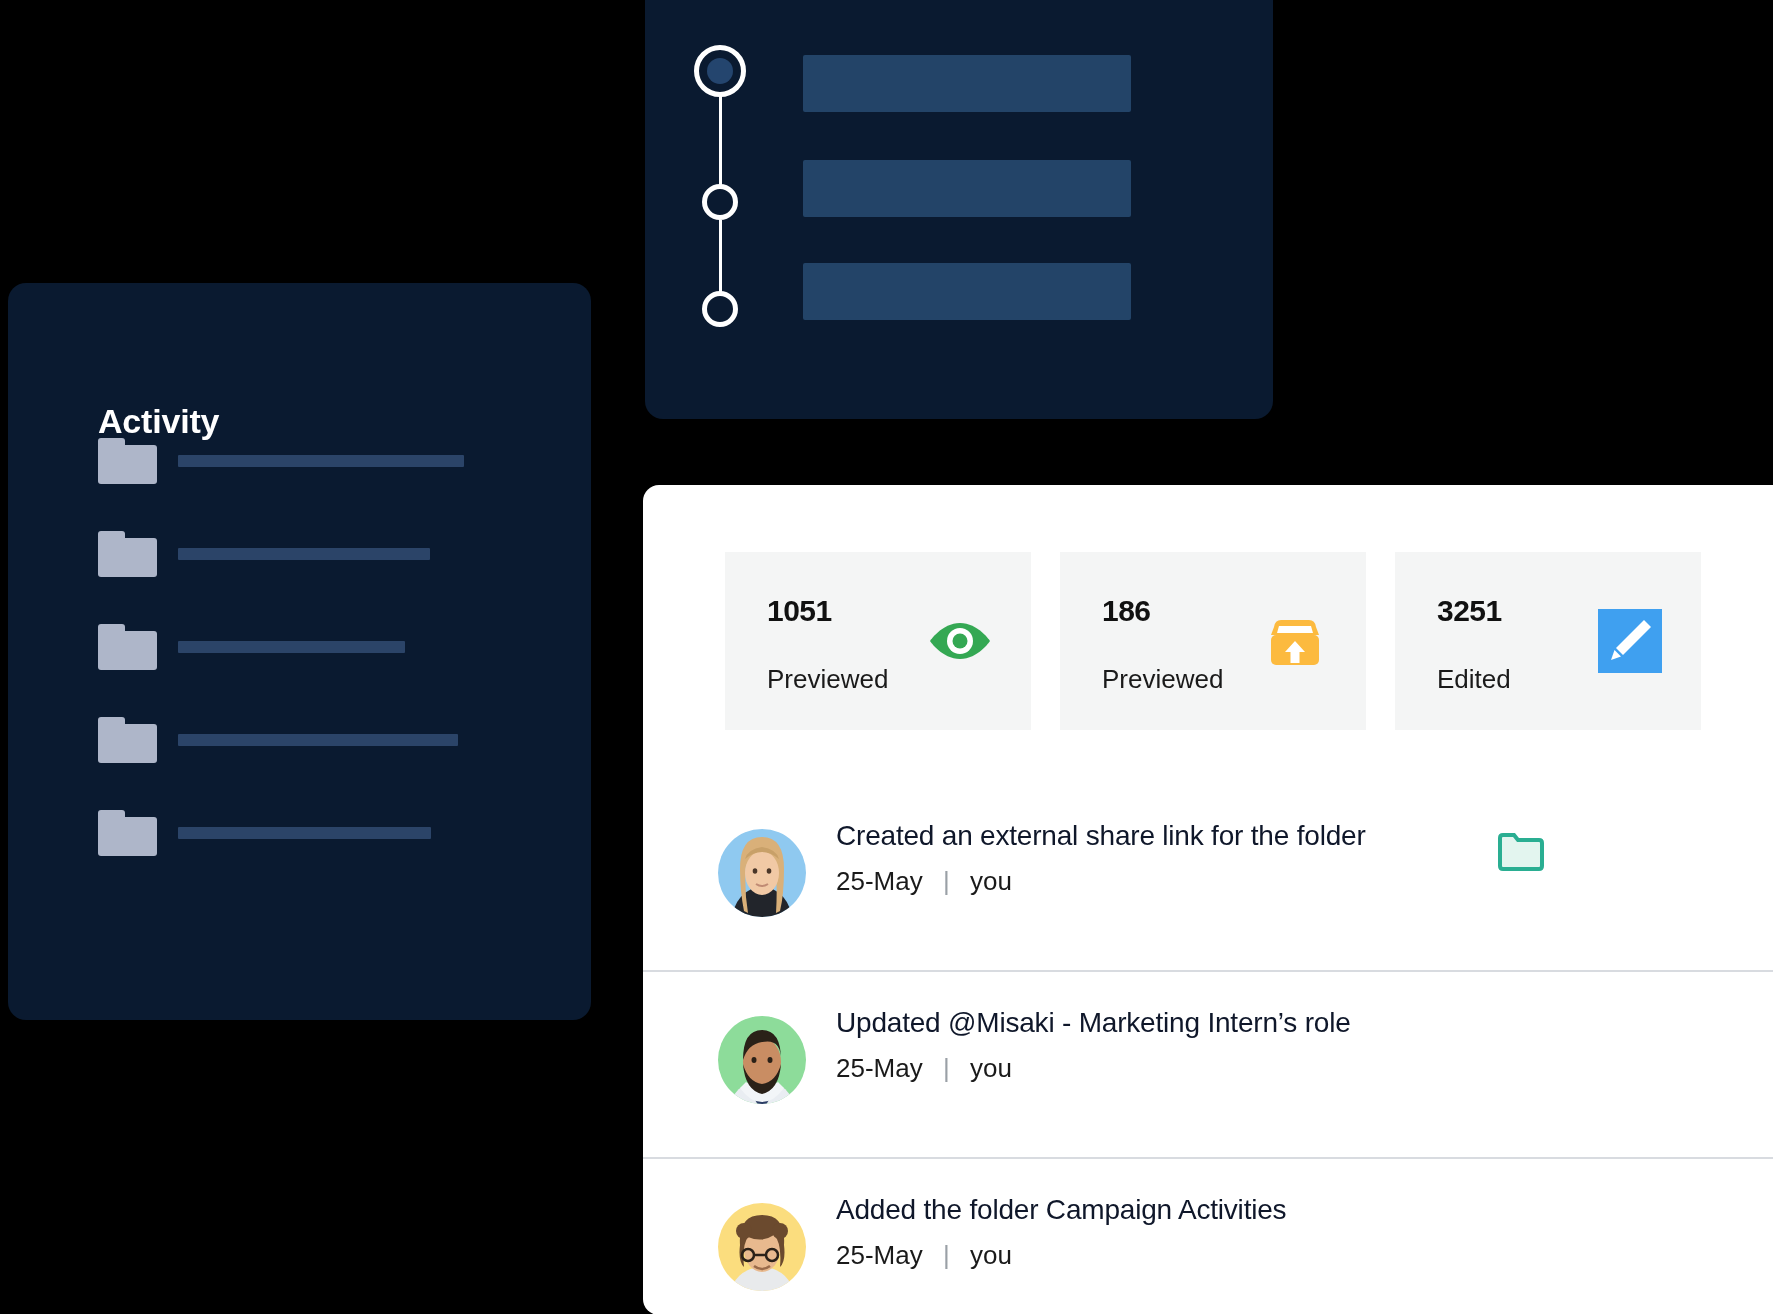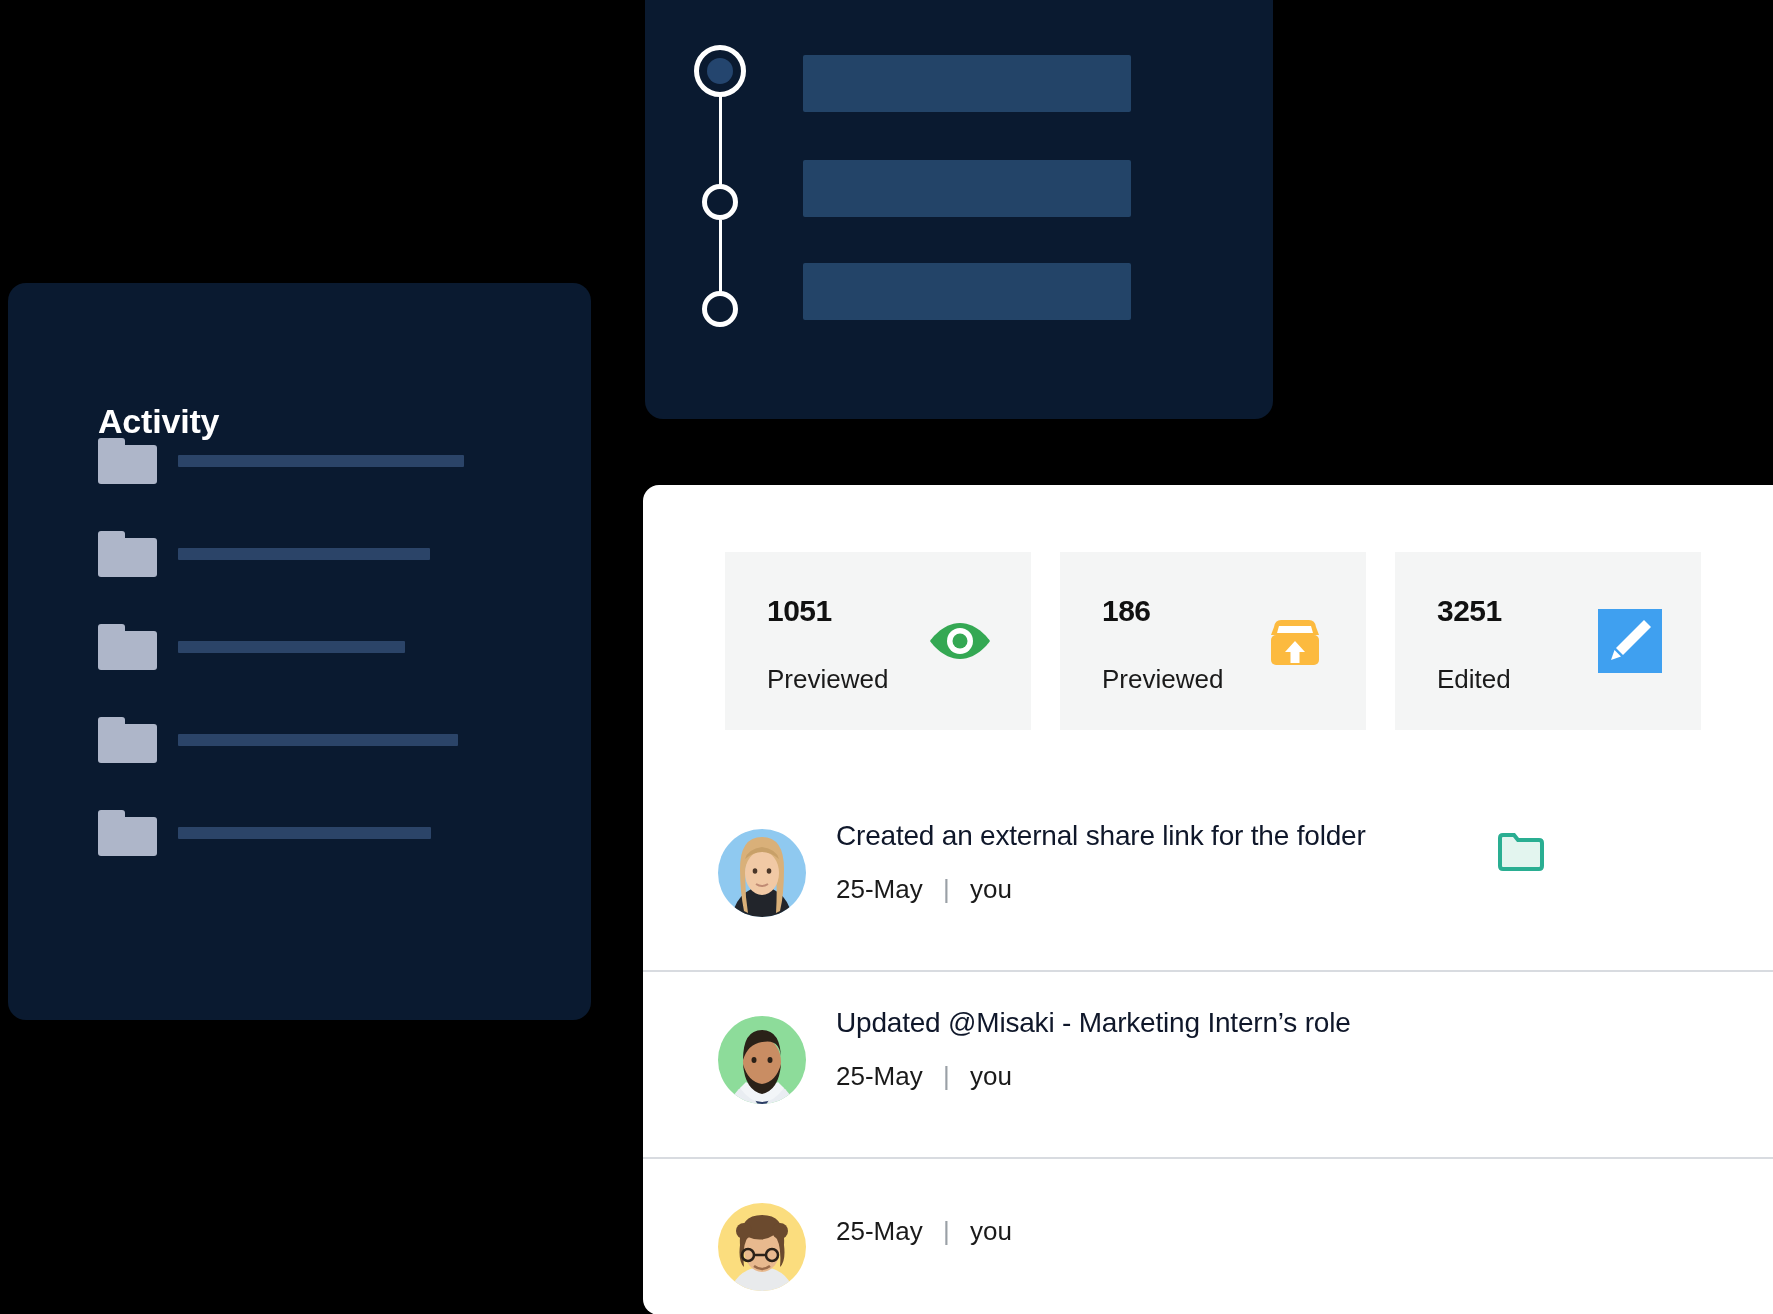--- a/index.html
+++ b/index.html
@@ -205,21 +205,21 @@
     left: 193px;
     top: 35px;
   }
   .feed-title {
     font-size: 28px;
     color: #0f172a;
     letter-spacing: -0.2px;
     white-space: nowrap;
   }
   .feed-meta {
-    margin-top: 22px;
+    margin-top: 14px;
     font-size: 26px;
     color: #1a1a1a;
   }
   .feed-meta .sep {
     display: inline-block;
     margin: 0 13px;
     color: #9aa0a6;
   }
   .feed-endicon {
     position: absolute;
@@ -392,20 +392,21 @@
           <path d="M22 42 Q20 12 44 12 Q68 12 66 42 Q68 58 62 64 Q64 40 56 32 Q44 40 30 34 Q24 42 26 64 Q20 58 22 42Z" fill="#6B4A2E"></path>
           <circle cx="26" cy="28" r="8" fill="#6B4A2E"></circle>
           <circle cx="62" cy="28" r="8" fill="#6B4A2E"></circle>
           <circle cx="30" cy="52" r="6" fill="none" stroke="#2A2118" stroke-width="2.5"></circle>
           <circle cx="54" cy="52" r="6" fill="none" stroke="#2A2118" stroke-width="2.5"></circle>
           <path d="M36 52 H48" stroke="#2A2118" stroke-width="2.5"></path>
           <path d="M36 63 Q44 69 52 63" stroke="#9A6B4A" stroke-width="2.5" fill="none"></path>
         </svg>
       </div>
       <div class="feed-text">
+        <div class="feed-title">Added the folder Campaign Activities</div>
         <div class="feed-meta">
           <span>25-May</span>
           <span class="sep">|</span>
           <span>you</span>
         </div>
       </div>
     </div>
 
   </div>
 </div>

